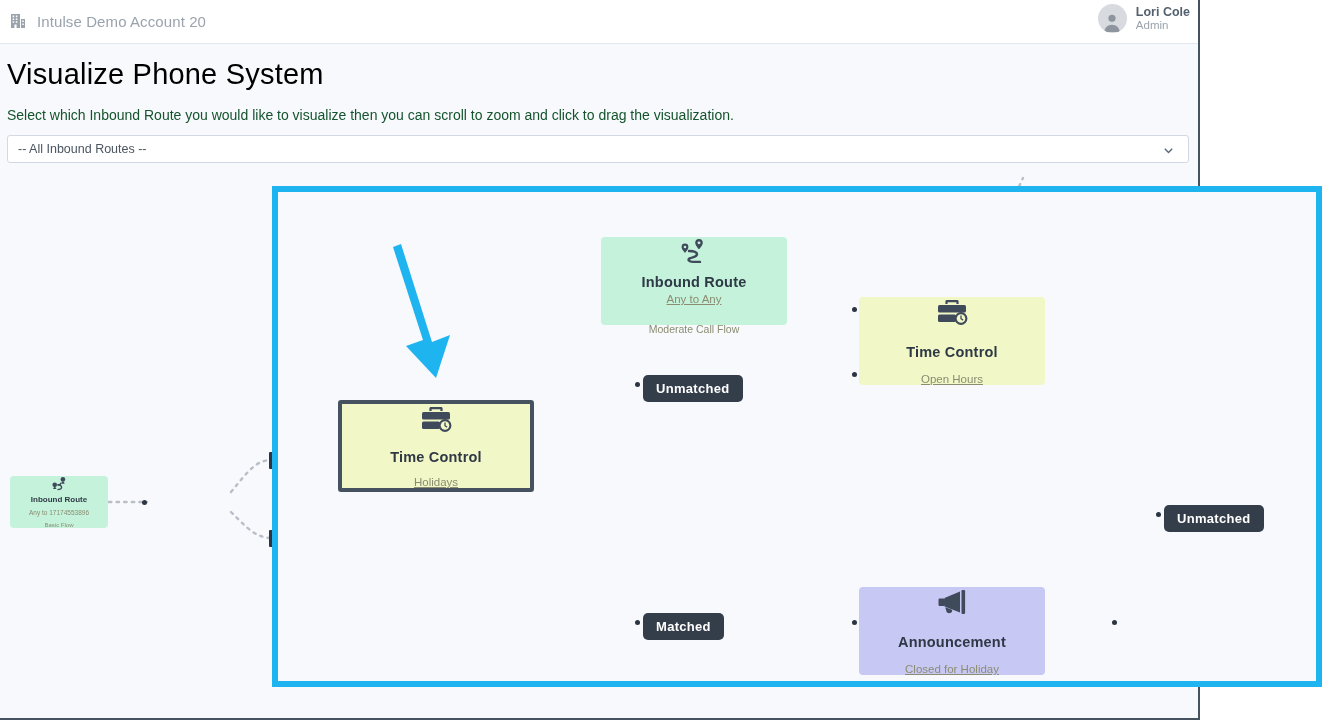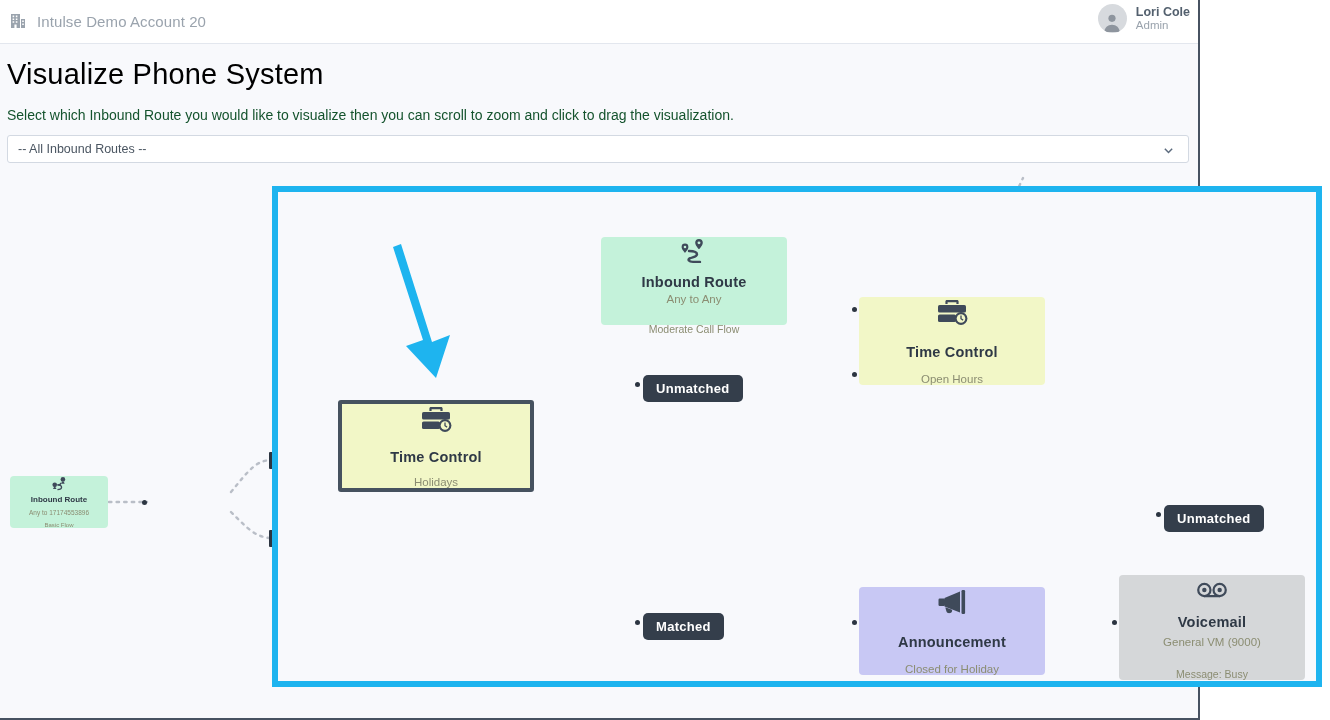--- a/index.html
+++ b/index.html
@@ -98,21 +98,21 @@
   .node.small { width: 98px; height: 52px; gap: 1px; }
   .node.small .n-icon svg { width: 17px; height: 15px; }
   .node.small .n-title { font-size: 8px; margin-top: 1px; }
   .node.small .n-sub { font-size: 6.5px; margin-top: 1px; }
   .node.small .n-sub2 { font-size: 6px; margin-top: 3px; }
 
   
   .node.big { width: 186px; height: 88px; }
   .node.big .n-icon svg { width: 34px; height: 30px; }
   .node.big .n-title { font-size: 14.5px; margin-top: 7px; letter-spacing: .2px; }
-  .node.big .n-sub { font-size: 11.5px; margin-top: 3px; }
+  .node.big .n-sub { font-size: 11.5px; margin-top: 3px; text-decoration: underline; }
   .node.big .n-sub2 { font-size: 10.5px; margin-top: 18px; }
   .node.big.selected {
     border: 4px solid #46525f; border-radius: 3px; width: 196px; height: 92px;
   }
 
   
   .badge {
     position: absolute; background: #343e4b; color: #ffffff;
     border-radius: 5px; font-size: 13px; font-weight: bold;
     padding: 6px 13px; letter-spacing: .3px; white-space: nowrap;
@@ -290,34 +290,20 @@
           <path d="M25 4.5v21L9.5 19.5v-8.5L25 4.5z"></path>
           <rect x="26.5" y="3" width="3.6" height="24" rx="1.2"></rect>
           <path d="M11 20.5l6 2.2c.6 1.5-.3 3-2 3.4-1.7.4-3.3-.6-3.7-2.2l-1-3.4h.7z"></path>
           <rect x="3.5" y="11.5" width="6.5" height="7.5" rx="1.2"></rect>
         </svg>
       </span>
       <span class="n-title">Announcement</span>
       <span class="n-sub">Closed for Holiday</span>
     </div>
 
-    <div class="node big n-grey" style="left:841px; top:383px; height:105px;">
-      <span class="n-icon">
-        <svg viewBox="0 0 40 24" fill="none" stroke="currentColor" stroke-width="2.6">
-          <circle cx="11" cy="12" r="7.2"></circle>
-            <circle cx="29" cy="12" r="7.2"></circle>
-          <path d="M11 19.2h18" stroke-linecap="round"></path>
-          <circle cx="11" cy="12" r="2.6" fill="currentColor" stroke="none"></circle>
-          <circle cx="29" cy="12" r="2.6" fill="currentColor" stroke="none"></circle>
-        </svg>
-      </span>
-      <span class="n-title">Voicemail</span>
-      <span class="n-sub">General VM (9000)</span>
-      <span class="n-sub2">Message: Busy</span>
-    </div>
 
     <div class="badge" style="left:365px; top:183px;">Unmatched</div>
     <div class="badge" style="left:886px; top:313px;">Unmatched</div>
     <div class="badge" style="left:365px; top:421px;">Matched</div>
 
     <div class="dot" style="left:357px; top:190px;"></div>
     <div class="dot" style="left:878px; top:320px;"></div>
     <div class="dot" style="left:357px; top:428px;"></div>
     <div class="dot" style="left:574px; top:428px;"></div>
     <div class="dot" style="left:834px; top:428px;"></div>

